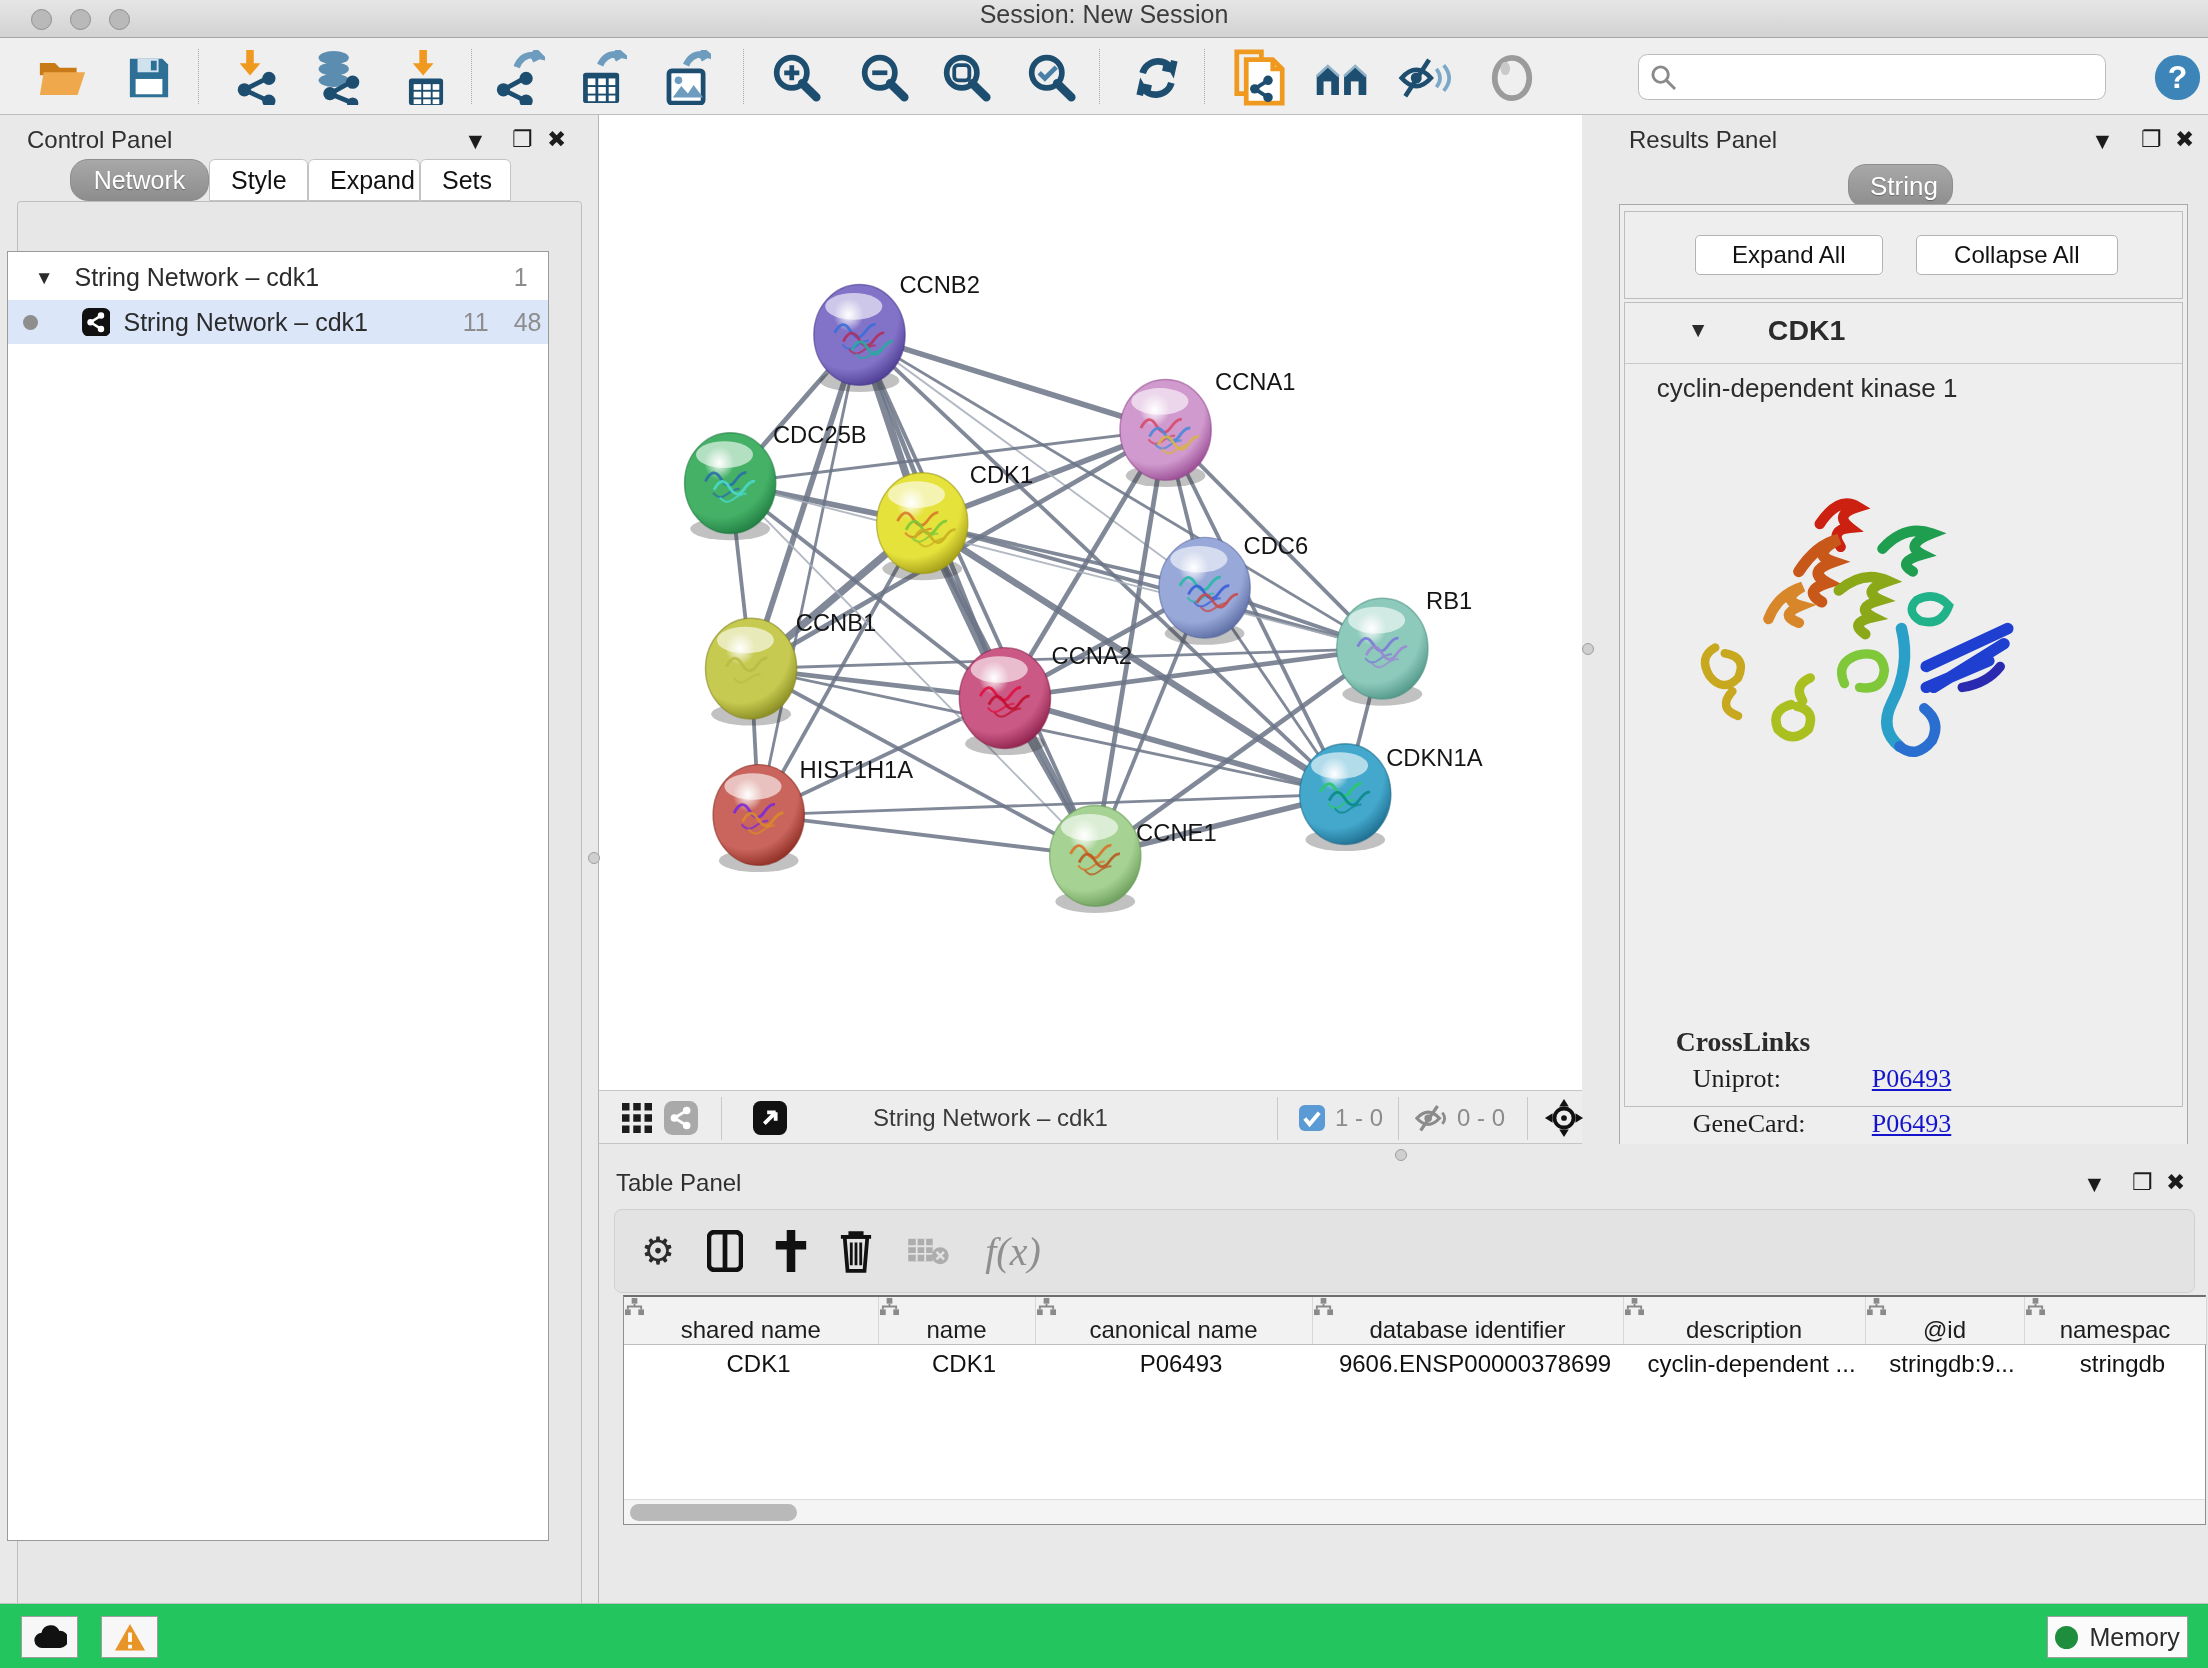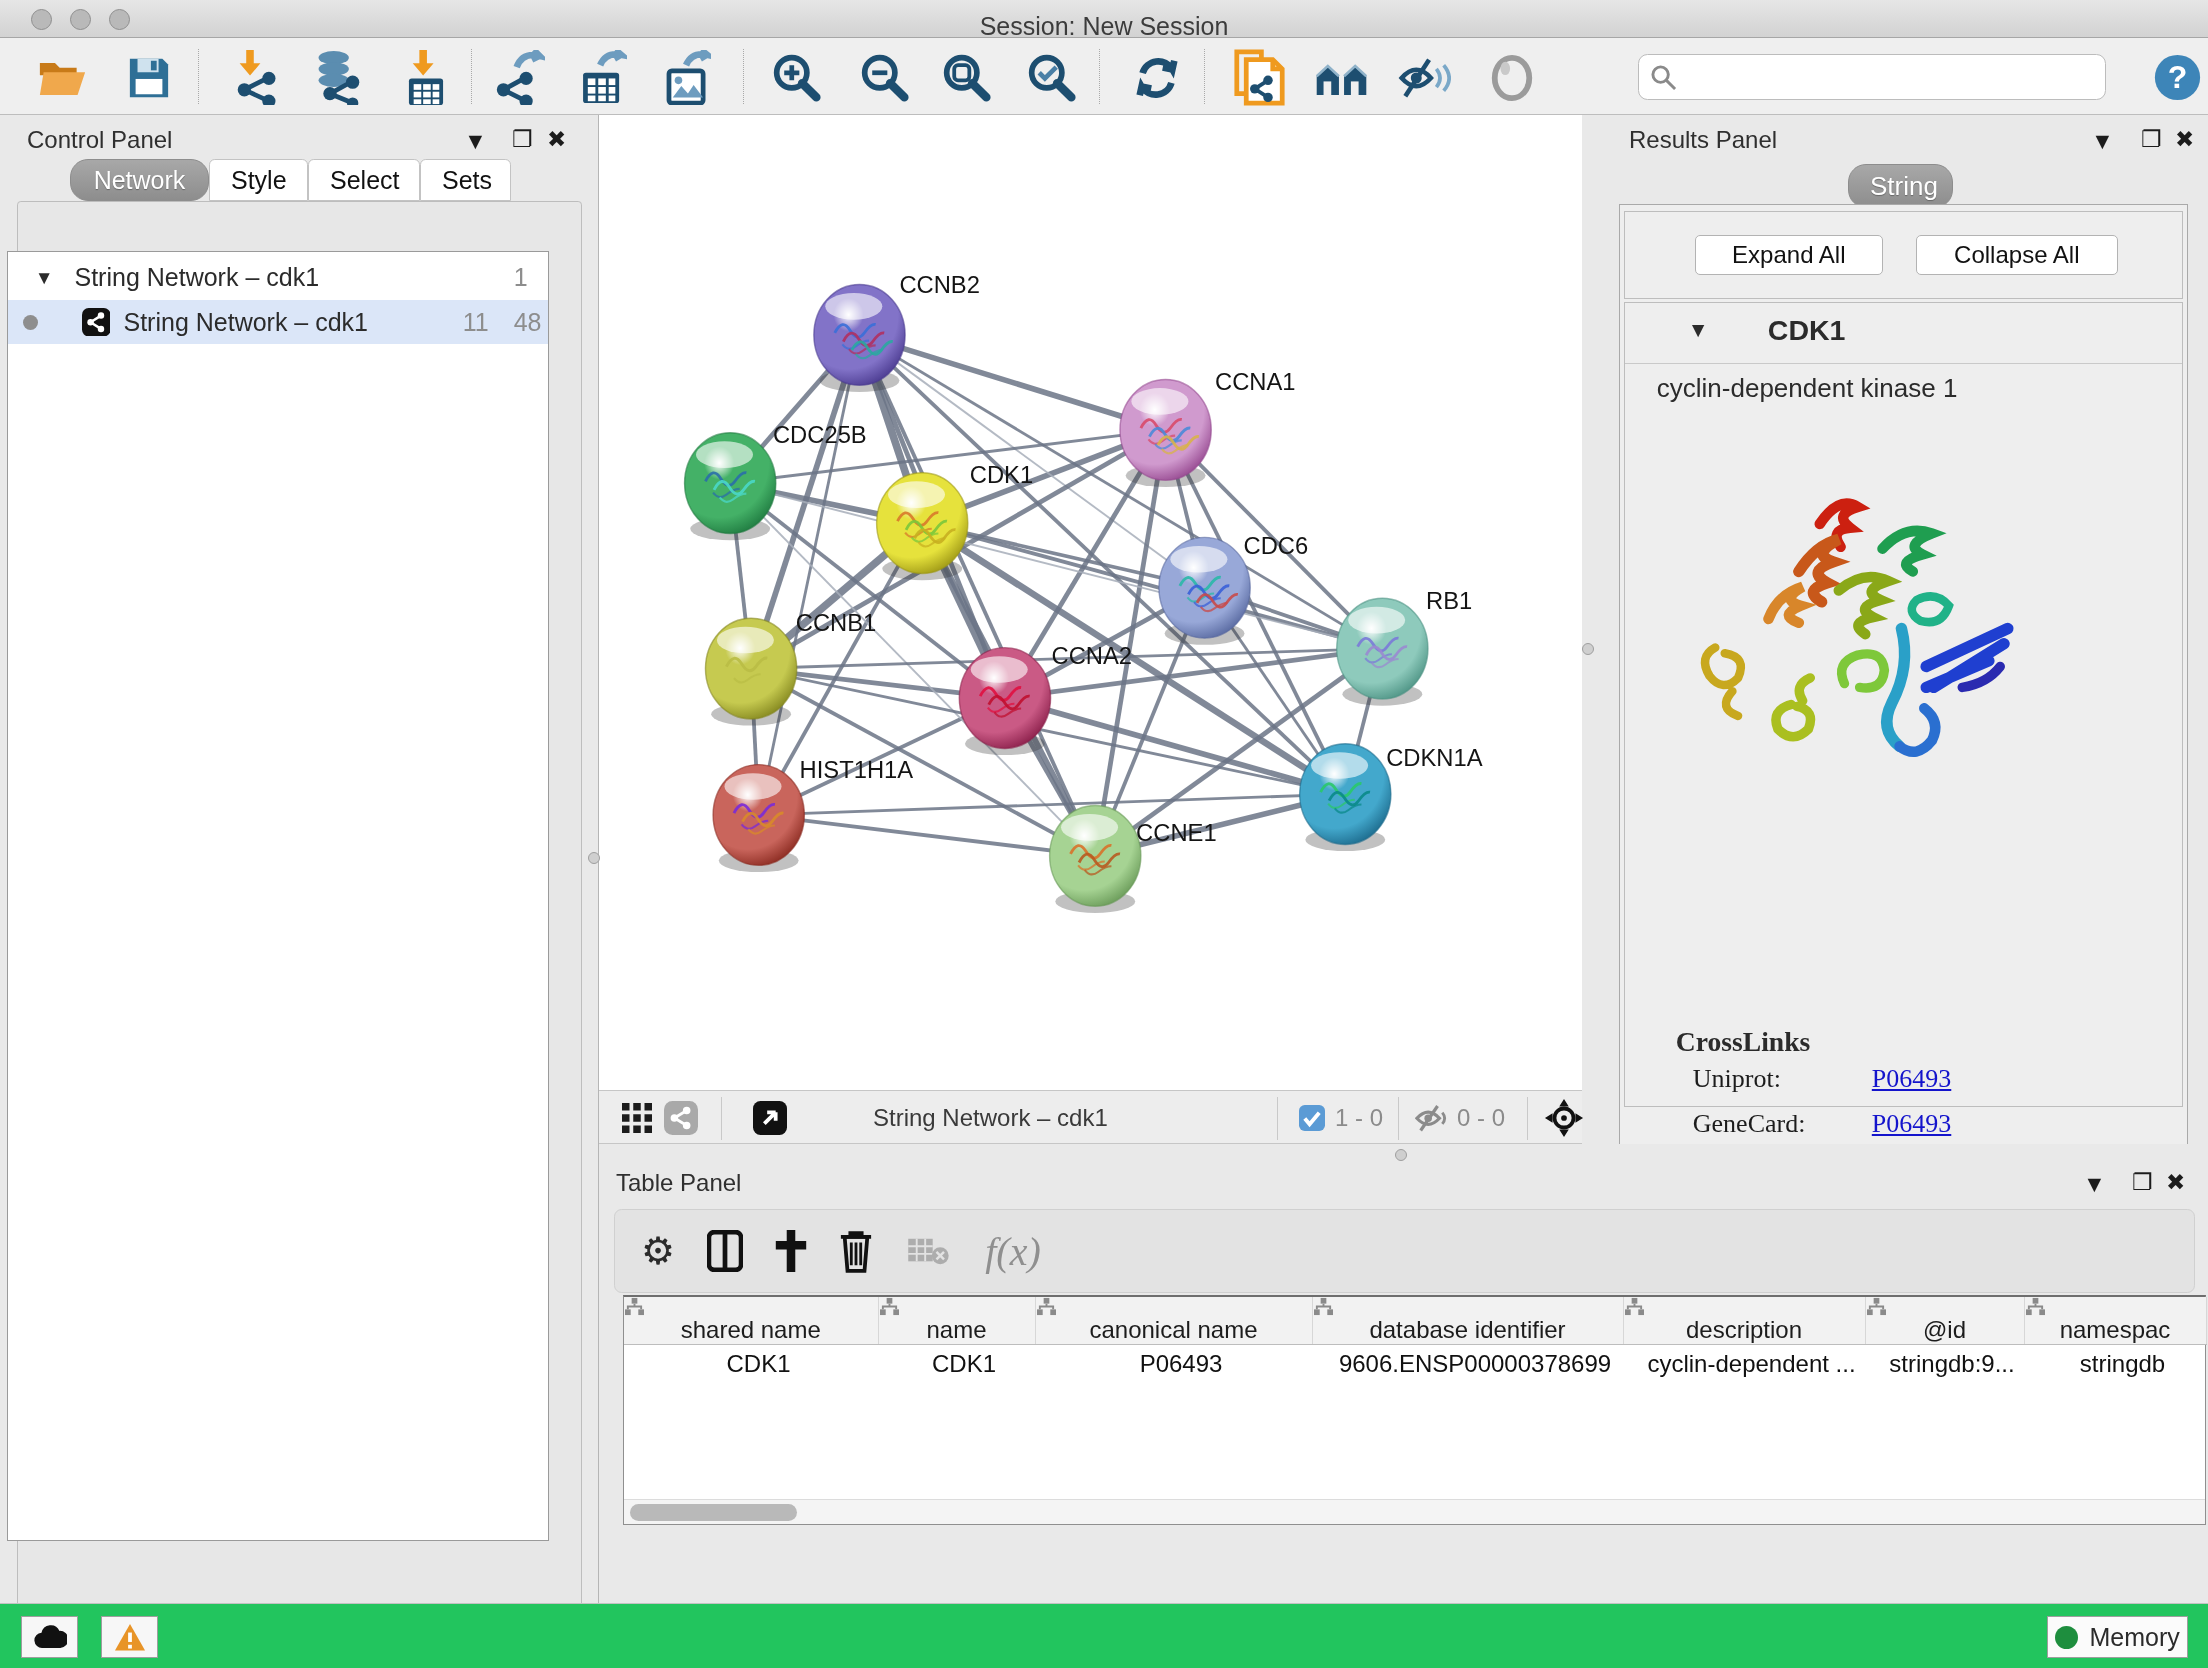--- a/index.html
+++ b/index.html
@@ -3,21 +3,21 @@
 <meta charset="utf-8">
 <style>
   * { margin:0; padding:0; box-sizing:border-box; }
   html,body { width:2208px; height:1668px; }
   body { font-family:"Liberation Sans", sans-serif; background:#e9e9e9; color:#2b2b2b; position:relative; overflow:hidden; }
   .abs { position:absolute; }
 
   
   .titlebar { left:0; top:0; width:2208px; height:38px; background:linear-gradient(#e6e6e6,#d2d2d2); border-bottom:1px solid #a6a6a6; }
   .tlight { position:absolute; top:8.6px; width:21px; height:21px; border-radius:50%; background:#b9b9b9; border:1px solid #8f8f8f; }
-  .win-title { position:absolute; left:0; right:0; top:12px; text-align:center; font-size:25px; color:#3c3c3c; }
+  .win-title { position:absolute; left:0; right:0; top:0; text-align:center; font-size:25px; color:#3c3c3c; }
 
   
   .toolbar { left:0; top:38px; width:2208px; height:77px; background:#efefef; border-bottom:1px solid #bdbdbd; }
   .tb-item { position:absolute; top:13.3px; width:53px; height:53px; display:flex; align-items:center; justify-content:center; }
   .tb-sep { position:absolute; top:11.4px; width:0; height:55px; border-left:1.9px dotted #a9a9a9; }
   .searchbox { position:absolute; left:1638px; top:16px; width:468px; height:46px; background:#ffffff; border:1.9px solid #bcbcbc; border-radius:9.5px; display:flex; align-items:center; padding-left:11.4px; }
 
   
   .panel-title { font-size:24px; color:#2f2f2f; }
   .panel-ctl { display:inline-block; font-size:23px; color:#1c1c1c; }
@@ -269,21 +269,21 @@
   </div>
 </div>
 
 <div class="abs control-panel">
   <div class="abs panel-title" style="left:27px; top:11.4px">Control Panel</div>
   <span class="abs panel-ctl" style="left:464px; top:13.3px">▼</span>
   <span class="abs panel-ctl" style="left:512px; top:11.4px">❐</span>
   <span class="abs panel-ctl" style="left:547px; top:11.4px">✖</span>
   <div class="cp-box"></div>
   <div class="abs" style="left:70px; top:44px">
-    <span class="tab sel" style="width:139px">Network</span><span class="tab" style="width:99px">Style</span><span class="tab" style="width:112px">Select</span><span class="tab" style="width:91px">Sets</span>
+    <span class="tab sel" style="width:139px">Network</span><span class="tab" style="width:99px">Style</span><span class="tab" style="width:112px">Expand</span><span class="tab" style="width:91px">Sets</span>
   </div>
   <div class="abs" style="left:32px; top:219px">
     <svg width="25" height="27" viewBox="0 0 26 28">
         <path d="M3 4 l10 9 10-9 M3 14 l10 9 10-9" stroke="#8d8d8d" stroke-width="3" fill="none"></path>
       </svg>
   </div>
   <div class="abs" style="left:67px; top:219px">
     <svg width="25" height="27" viewBox="0 0 26 28">
         <path d="M3 13 l10-9 10 9 M3 24 l10-9 10 9" stroke="#2b2b2b" stroke-width="3" fill="none"></path>
       </svg>

